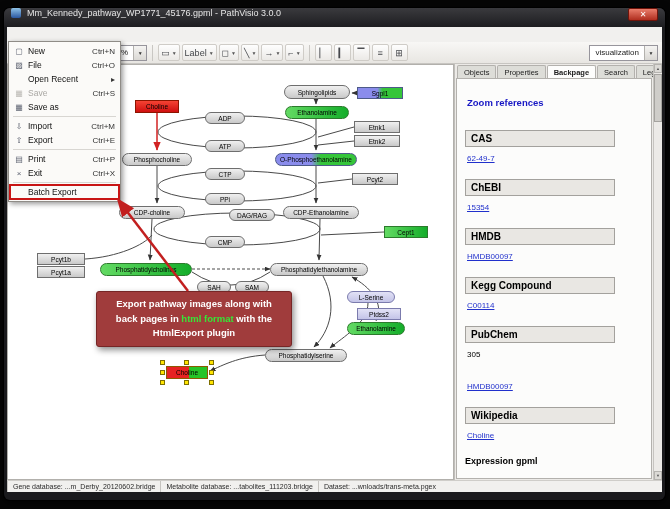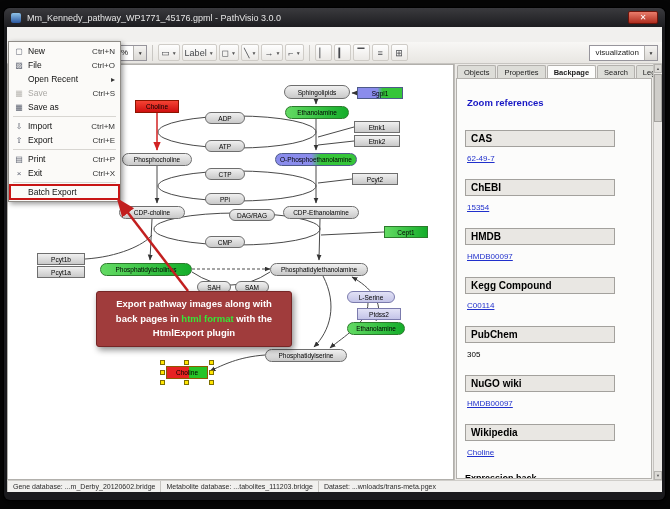--- a/index.html
+++ b/index.html
@@ -1,21 +1,21 @@
 <!DOCTYPE html>
 <html><head>
 <meta charset="utf-8">
 <style>
   * { margin:0; padding:0; box-sizing:border-box; }
   html,body { width:670px; height:509px; background:#060606; font-family:"Liberation Sans",sans-serif; overflow:hidden; }
   body { position:relative; }
 
   #window { position:absolute; left:4px; top:8px; width:661px; height:492px;
             background:#1a1a1d; border-radius:6px; box-shadow:0 0 0 1px #000, 0 2px 8px #000; }
-  #titlebar { position:absolute; left:0; top:0; right:0; height:19px; display:flex; align-items:center; padding:0 7px;
+  #titlebar { position:absolute; left:0; top:0; right:0; height:19px; display:flex; align-items:flex-start; padding:0 7px;
               background:linear-gradient(#3a3a3e,#1d1d20); border-radius:6px 6px 0 0; }
   #title-icon { width:10px; height:10px; background:linear-gradient(#8fc3e8,#2a57a0); border-radius:2px; margin-right:6px; flex:0 0 auto; }
   #title-text { color:#e6e6e6; font-size:9px; flex:1; white-space:nowrap; overflow:hidden; }
   #close-btn { width:30px; height:13px; background:linear-gradient(#e97d6b,#b02e1f); border:1px solid #70140a;
                border-radius:2px; color:#fff; font-size:8px; line-height:11px; text-align:center; flex:0 0 auto; }
 
   #client { position:absolute; left:3px; top:19px; right:3px; bottom:8px; background:#f1f0ee; overflow:hidden; }
 
   #menubar { position:absolute; left:0; top:0; right:0; height:15px; background:#f1f0ee;
              border-bottom:1px solid #dbd9d5; display:flex; align-items:stretch; font-size:9px; color:#111; }
@@ -273,24 +273,24 @@
             <div class="tab">Legend</div>
           </div>
         <div id="bp-content">
           <div id="bp-heading">Zoom references</div>
           <div id="bp-sections">
               <div class="bp-section"><div class="bp-header">CAS</div><div class="bp-link">62-49-7</div></div>
               <div class="bp-section"><div class="bp-header">ChEBI</div><div class="bp-link">15354</div></div>
               <div class="bp-section"><div class="bp-header">HMDB</div><div class="bp-link">HMDB00097</div></div>
               <div class="bp-section"><div class="bp-header">Kegg Compound</div><div class="bp-link">C00114</div></div>
               <div class="bp-section"><div class="bp-header">PubChem</div><div class="bp-plain">305</div></div>
-              <div class="bp-section"><div class="bp-header">NuGO wiki</div><div class="bp-link">HMDB00097</div></div>
+              <div class="bp-section"><div class="bp-link">HMDB00097</div></div>
               <div class="bp-section"><div class="bp-header">Wikipedia</div><div class="bp-link">Choline</div></div>
             </div>
-          <div id="bp-footer">Expression back</div>
+          <div id="bp-footer">Expression gpml</div>
         </div>
       </div>
 
       <div id="vscroll">
         <div class="sc-btn">▲</div>
         <div id="sc-thumb"></div>
         <div class="sc-btn down">▼</div>
       </div>
 
     </div>

